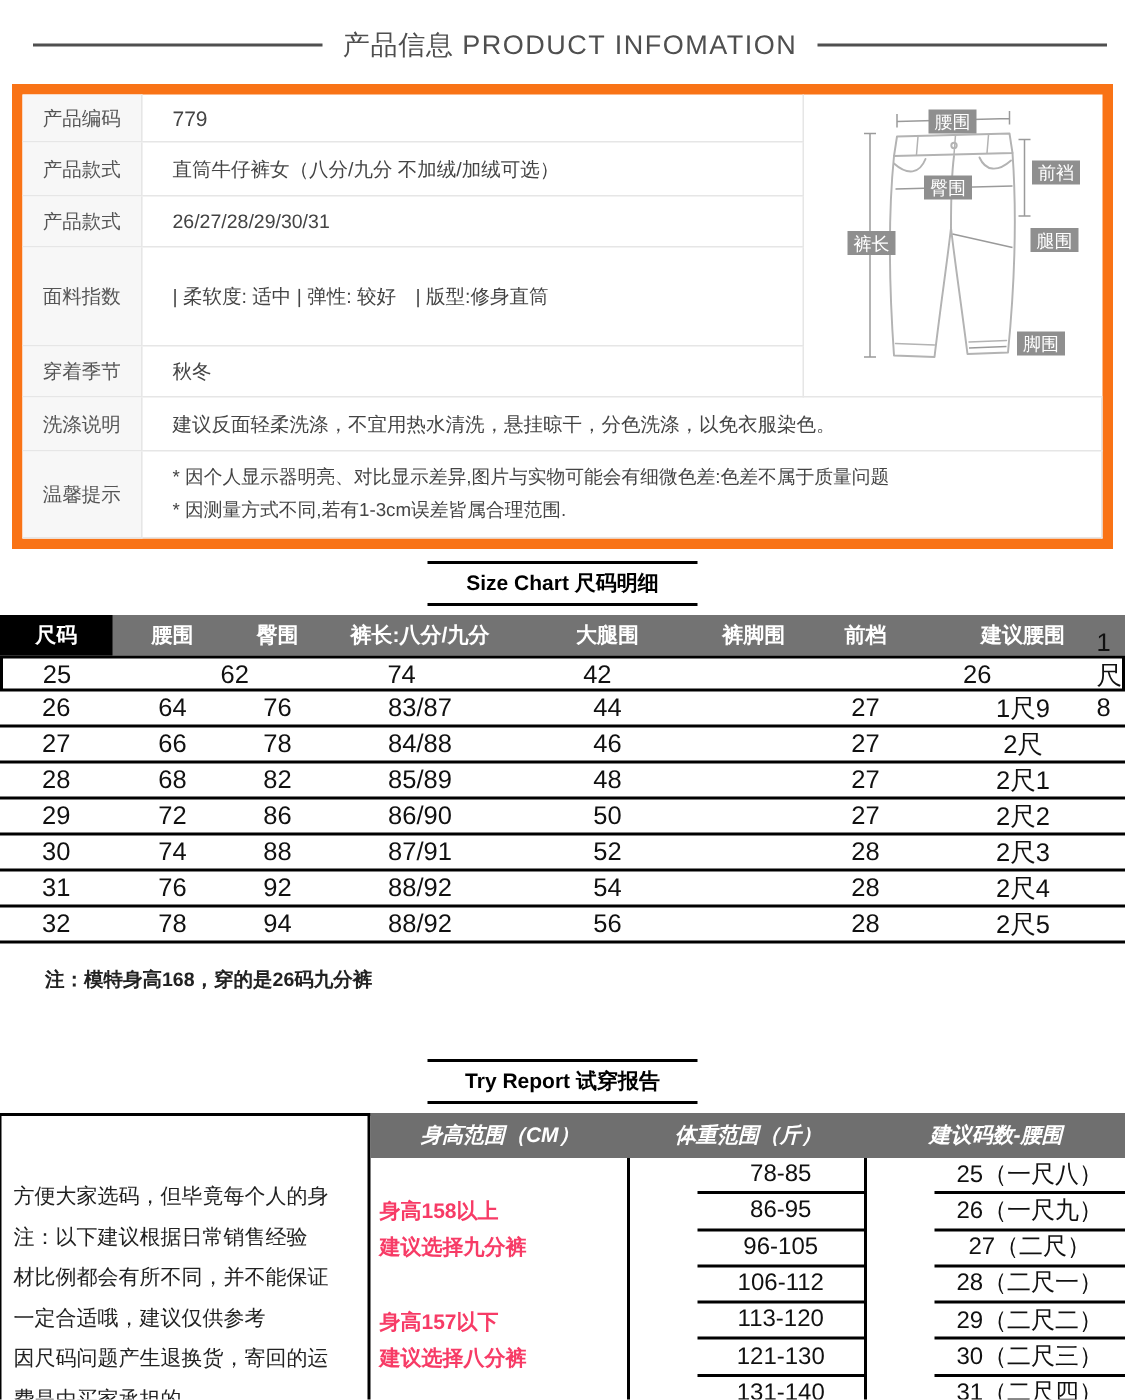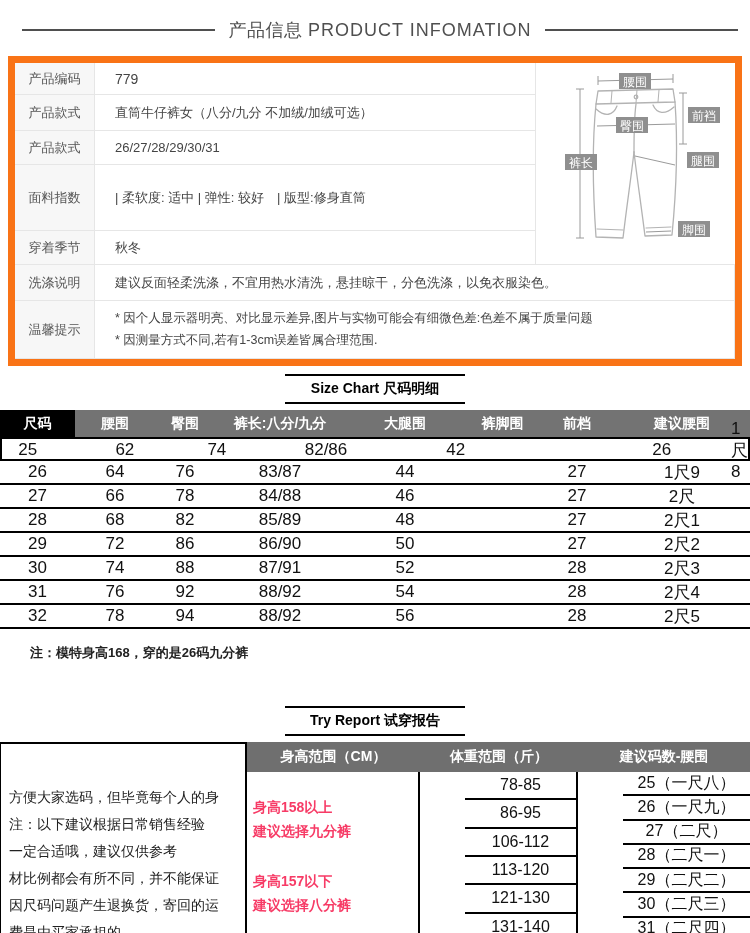--- a/index.html
+++ b/index.html
@@ -57,21 +57,21 @@
 
   
   .tr-table { width:750px; margin-top:3px; display:flex; border-bottom:2px solid #000; height:200px; }
   .tr-left {
     width:247px; border-top:2px solid #000; border-right:2px solid #000; border-left:1px solid #000;
     padding:40px 12px 0 8px; font-size:14px; line-height:27px; color:#222;
   }
   .tr-right { flex:1; display:flex; flex-direction:column; }
   .tr-head { display:flex; height:30px; background:#6f6f6f; color:#fff; font-size:14px; font-weight:bold; }
   .h0{width:173px}.h1{width:158px}.h2{flex:1}
-  .tr-head div { display:flex; align-items:center; justify-content:center; }
+  .tr-head div { display:flex; align-items:center; justify-content:center;font-style:italic; }
   .tr-body { display:flex; flex:1; }
   .col-height { width:173px; border-right:2px solid #000; padding:23px 0 0 6px; }
   .advice-line { font-size:14px; font-weight:bold; color:#f73b66; line-height:24px; white-space:nowrap; }
   .advice-spacer { height:26px; }
   .col-weight { width:158px; border-right:2px solid #000; display:flex; flex-direction:column; }
   .col-size { flex:1; display:flex; flex-direction:column; }
   .tr-row { flex:1; display:flex; align-items:center; justify-content:center; border-bottom:2px solid #000; font-size:16px; color:#111; white-space:nowrap;margin-left:45px; }
   .col-weight .tr-row:last-child, .col-size .tr-row:last-child { border-bottom:none; }
 </style>
 </head>
@@ -172,21 +172,20 @@
         <div class="sc-cell c4">大腿围</div>
         <div class="sc-cell c5">裤脚围</div>
         <div class="sc-cell c6">前档</div>
         <div class="sc-cell c7">建议腰围</div>
       </div>
     <div class="sc-body">
         <div class="sc-row highlight">
           <div class="sc-cell c0">25</div>
           <div class="sc-cell c1">62</div>
           <div class="sc-cell c2">74</div>
-          <div class="sc-cell c3">82/86</div>
           <div class="sc-cell c4">42</div>
           <div class="sc-cell c5"></div>
           <div class="sc-cell c6">26</div>
           <div class="sc-cell c7">1尺8</div>
         </div>
         <div class="sc-row">
           <div class="sc-cell c0">26</div>
           <div class="sc-cell c1">64</div>
           <div class="sc-cell c2">76</div>
           <div class="sc-cell c3">83/87</div>
@@ -261,42 +260,43 @@
 
   <div class="sec-title try">
     <span>Try Report</span>
     <span>试穿报告</span>
   </div>
 
   <div class="tr-table">
     <div class="tr-left">
         <div class="note-line">方便大家选码，但毕竟每个人的身</div>
         <div class="note-line">注：以下建议根据日常销售经验</div>
+        <div class="note-line">材比例都会有所不同，并不能保证</div>
         <div class="note-line">一定合适哦，建议仅供参考</div>
-        <div class="note-line">材比例都会有所不同，并不能保证</div>
         <div class="note-line">因尺码问题产生退换货，寄回的运</div>
         <div class="note-line">费是由买家承担的</div>
       </div>
     <div class="tr-right">
       <div class="tr-head">
           <div class="h0">身高范围（CM）</div>
           <div class="h1">体重范围（斤）</div>
           <div class="h2">建议码数-腰围</div>
         </div>
       <div class="tr-body">
         <div class="col-height">
             <div class="advice-line">身高158以上</div>
             <div class="advice-line">建议选择九分裤</div>
             <div class="advice-spacer"></div>
             <div class="advice-line">身高157以下</div>
             <div class="advice-line">建议选择八分裤</div>
           </div>
         <div class="col-weight">
             <div class="tr-row">78-85</div>
             <div class="tr-row">86-95</div>
+            <div class="tr-row">96-105</div>
             <div class="tr-row">106-112</div>
             <div class="tr-row">113-120</div>
             <div class="tr-row">121-130</div>
             <div class="tr-row">131-140</div>
           </div>
         <div class="col-size">
             <div class="tr-row">25（一尺八）</div>
             <div class="tr-row">26（一尺九）</div>
             <div class="tr-row">27（二尺）</div>
             <div class="tr-row">28（二尺一）</div>

